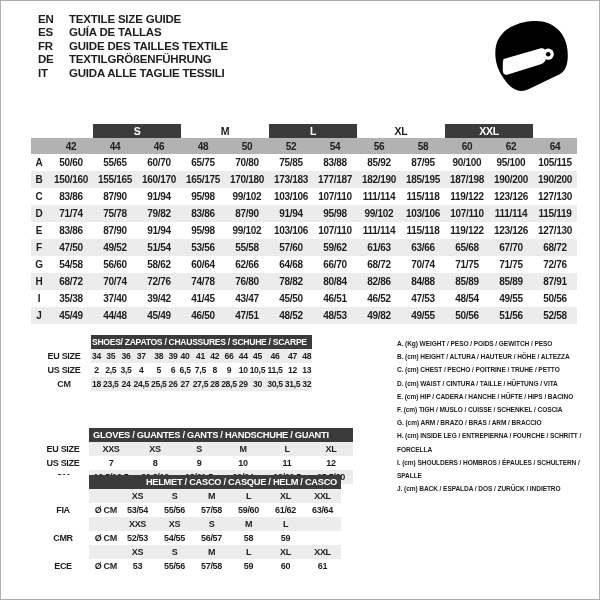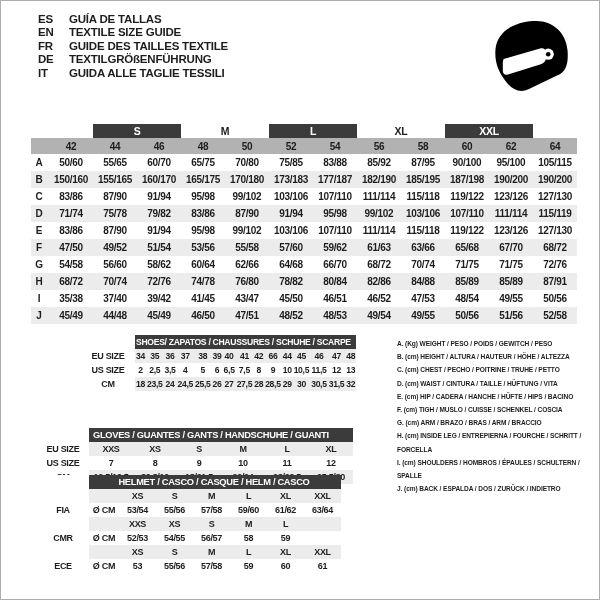--- a/index.html
+++ b/index.html
@@ -21,53 +21,53 @@
     border-collapse:collapse; font-size:10px; letter-spacing:-0.3px;
   }
   #textile td{text-align:center; padding:1px 2px; height:15px; white-space:nowrap;}
   #textile .group-row td{height:12px; font-size:10.5px;}
   #textile td.gband.dark{background:#3b3b3b; color:#fff;}
   #textile tr.numbar td{background:#b2b2b2; height:14px;}
   #textile tr.stripe td{background:#ececec;}
   #textile td.letter{width:16px; padding-left:0;}
   
   .bblock{position:absolute; left:36px;}
-  #shoes-block{top:334px;margin-left:44px;}
+  #shoes-block{top:334px;}
   #gloves-block{top:402px;margin-top:25px;}
   #helmet-block{top:474px;}
   .btable{border-collapse:collapse; letter-spacing:-0.3px;}
   .btable td{text-align:center; padding:0 2px; height:14px; white-space:nowrap; font-size:9px;}
   .btable td.rlabel{width:52px; min-width:52px; text-align:center; padding:0; font-size:9px; background:#fff;}
   .btable td.band{background:#3b3b3b; color:#fff; text-align:left; padding:0 4px; font-size:9.3px; height:13px;}
   .btable td.shade{background:#ececec;}
   #shoes td{font-size:8.6px; padding:0 1px;}
   #shoes td.rlabel{font-size:9px;}
-  #helmet td:nth-child(2){text-align:center; padding-left:2px; min-width:26px;}
+  #helmet td:nth-child(2){text-align:right; padding-left:2px; min-width:26px;}
   #gloves td{min-width:40px;}
   #helmet td{min-width:33px;}
   
   #legend{
     position:absolute; left:396px; top:336px; width:218px;
     transform:scaleX(0.9); transform-origin:0 0;
     font-size:7.3px; line-height:13.2px; letter-spacing:-0.1px;
   }
 </style>
 </head>
 <body>
 
 <div id="page">
 
   <div id="langs">
       <div class="lang-row">
+        <span class="lang-code">EN</span>
+        <span class="lang-title">TEXTILE SIZE GUIDE</span>
+      </div>
+      <div class="lang-row">
         <span class="lang-code">ES</span>
         <span class="lang-title">GUÍA DE TALLAS</span>
-      </div>
-      <div class="lang-row">
-        <span class="lang-code">EN</span>
-        <span class="lang-title">TEXTILE SIZE GUIDE</span>
       </div>
       <div class="lang-row">
         <span class="lang-code">FR</span>
         <span class="lang-title">GUIDE DES TAILLES TEXTILE</span>
       </div>
       <div class="lang-row">
         <span class="lang-code">DE</span>
         <span class="lang-title">TEXTILGRÖßENFÜHRUNG</span>
       </div>
       <div class="lang-row">
@@ -248,21 +248,21 @@
         </tr>
         <tr class="stripe">
           <td class="letter">J</td>
           <td>45/49</td>
           <td>44/48</td>
           <td>45/49</td>
           <td>46/50</td>
           <td>47/51</td>
           <td>48/52</td>
           <td>48/53</td>
-          <td>49/54</td>
+          <td>49/82</td>
           <td>49/55</td>
           <td>50/56</td>
           <td>51/56</td>
           <td>52/58</td>
         </tr>
       </tbody>
     </table>
 
   <div class="bblock" id="shoes-block">
     <table class="btable" id="shoes">

